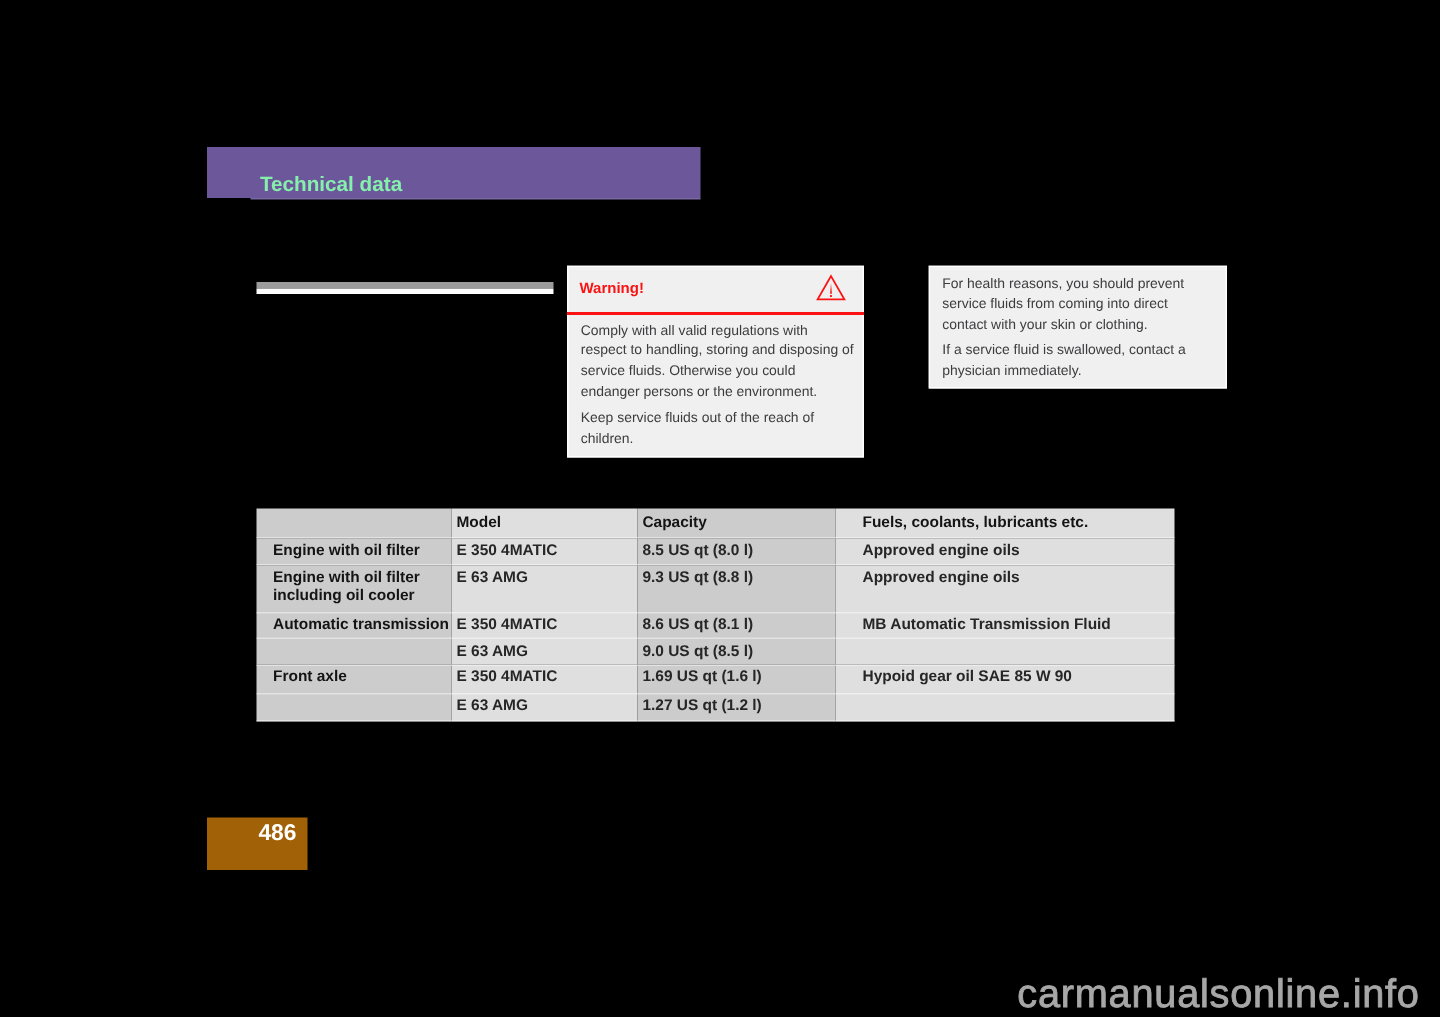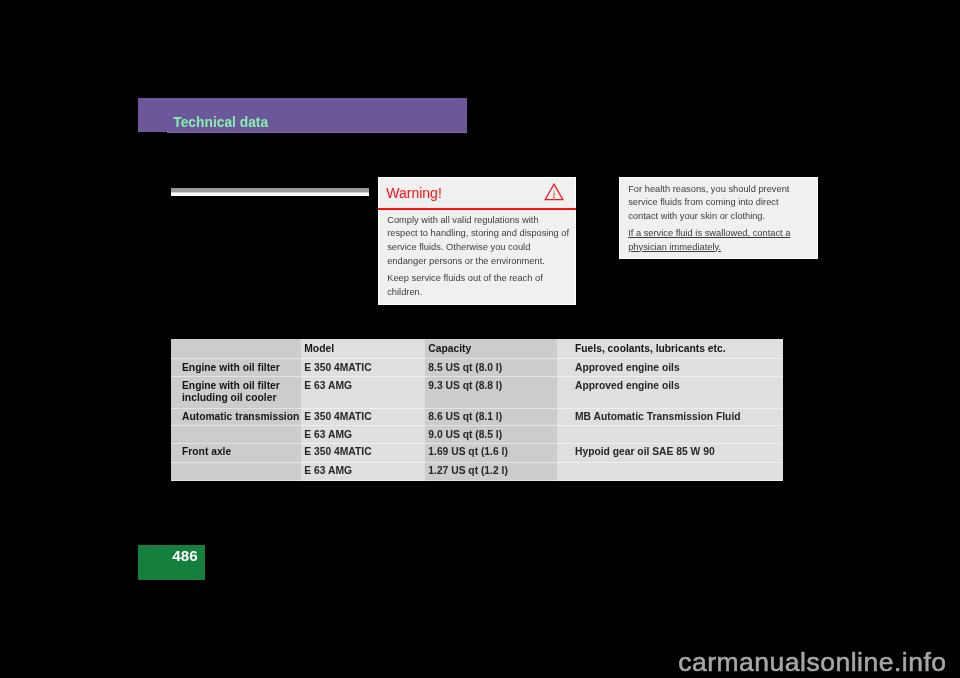--- a/index.html
+++ b/index.html
@@ -40,32 +40,32 @@
     width: 197.5px; height: 127.5px;
     background: #f0f0f0;
     box-shadow: inset 0 0 0 1px #ffffff;
   }
   #warning-head {
     position: relative; height: 31.1px;
     border-bottom: 2.2px solid #fb1212;
   }
   #warning-title {
     position: absolute; left: 8.3px; top: 10.4px;
-    color: #fb1212; font-weight: normal; font-size: 14px;
+    color: #fb1212; font-weight: bold; font-size: 10px;
     line-height: 12px;
   }
   #warning-icon { position: absolute; left: 164.5px; top: 4.1px; line-height: 0; }
   .wtext {
     margin: 0; padding: 0 4px 0 9.2px;
     font-size: 9.3px; line-height: 13.7px; color: #3c3c3e;
   }
   #warning-p1 { padding-top: 3.6px; }
   #warning-p2 { padding-top: 3.4px; }
   #info-p1 { padding-top: 5.7px; padding-right: 14px; }
-  #info-p2 { padding-top: 3.0px; padding-right: 14px; text-decoration: underline; }
+  #info-p2 { padding-top: 3.0px; padding-right: 14px; }
 
   
   #info-box {
     position: absolute; left: 619px; top: 177px;
     width: 198.5px; height: 81.5px;
     background: #f0f0f0;
     box-shadow: inset 0 0 0 1px #ffffff;
   }
 
   
@@ -95,21 +95,21 @@
   #spec-table tr.r3 { height: 17.6px; }
   #spec-table tr.r4 { height: 17.6px; }
   #spec-table tr.r5 { height: 18.6px; }
   #spec-table tr.r6 { height: 18.1px; }
   #spec-table tr.r7 { height: 18.9px; }
 
   
   #page-number-badge {
     position: absolute; left: 138px; top: 545px;
     width: 66.5px; height: 34.5px;
-    background: #15803d;
+    background: #a16207;
   }
   #page-number {
     position: absolute; left: 34.3px; top: 2.2px;
     color: #ffffff; font-weight: bold; font-size: 15.2px; line-height: 17px;
   }
 
   
   #watermark {
     position: absolute; left: 678.2px; top: 646.5px;
     font-size: 26.5px; line-height: 30px; color: #a7a7a7;

